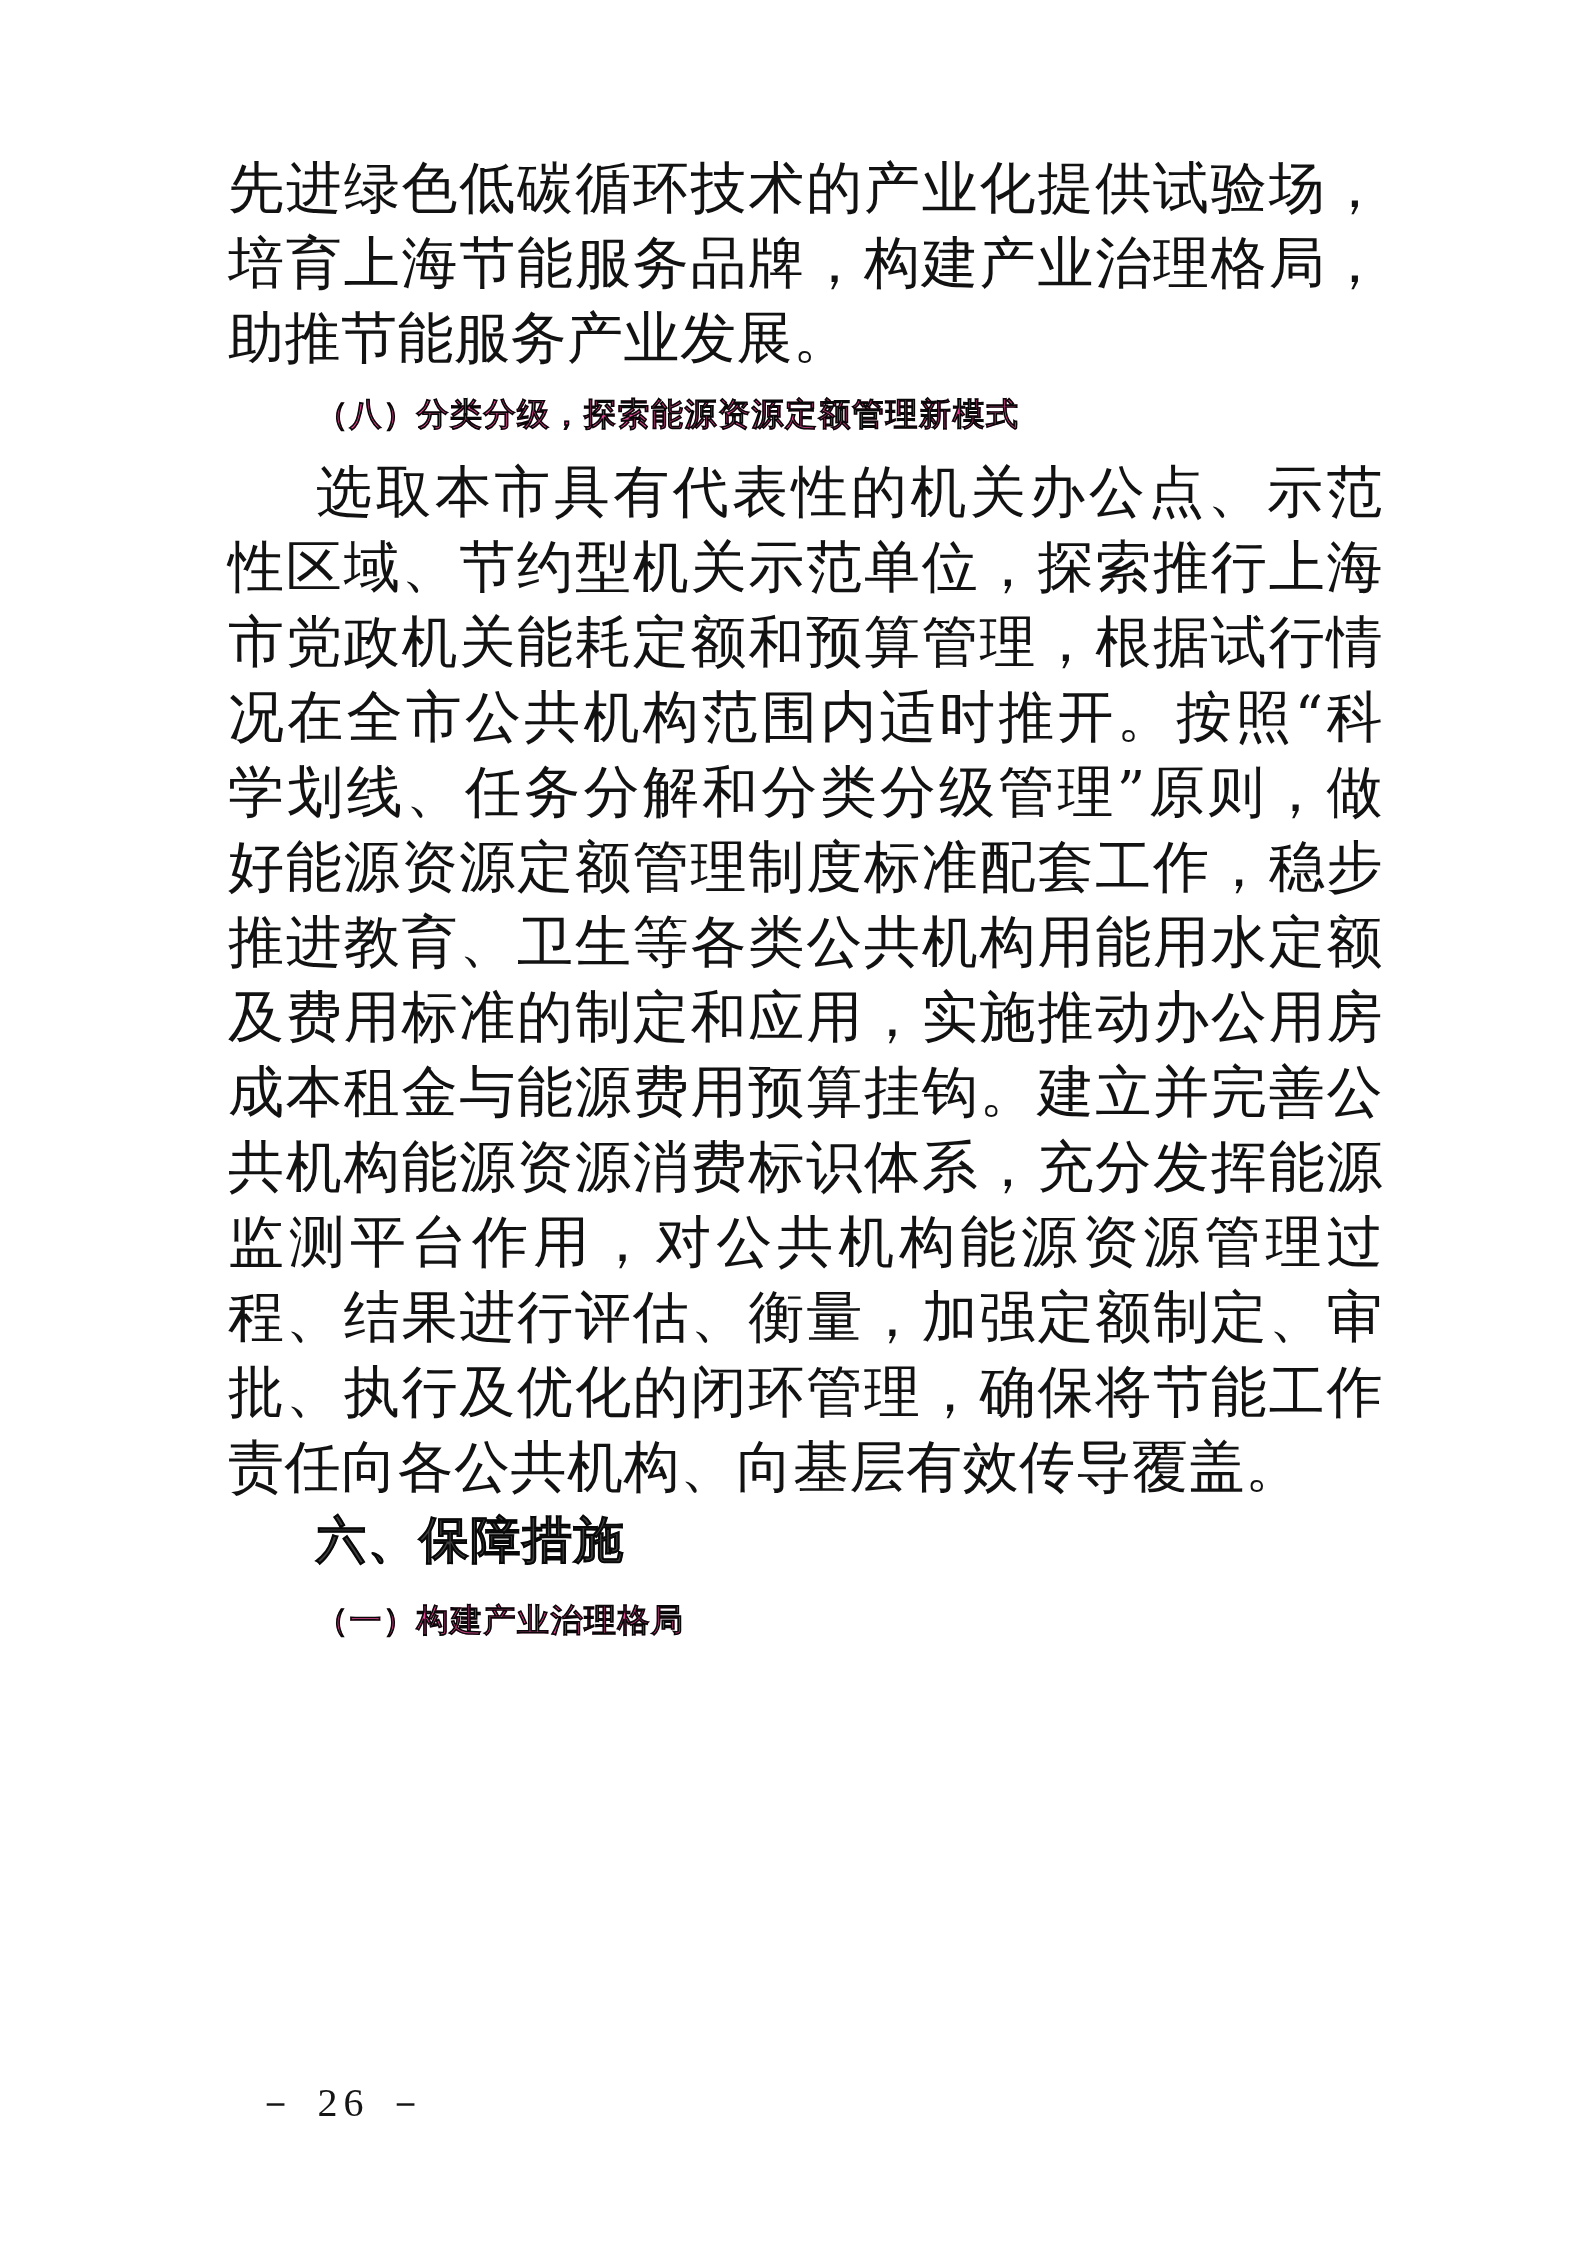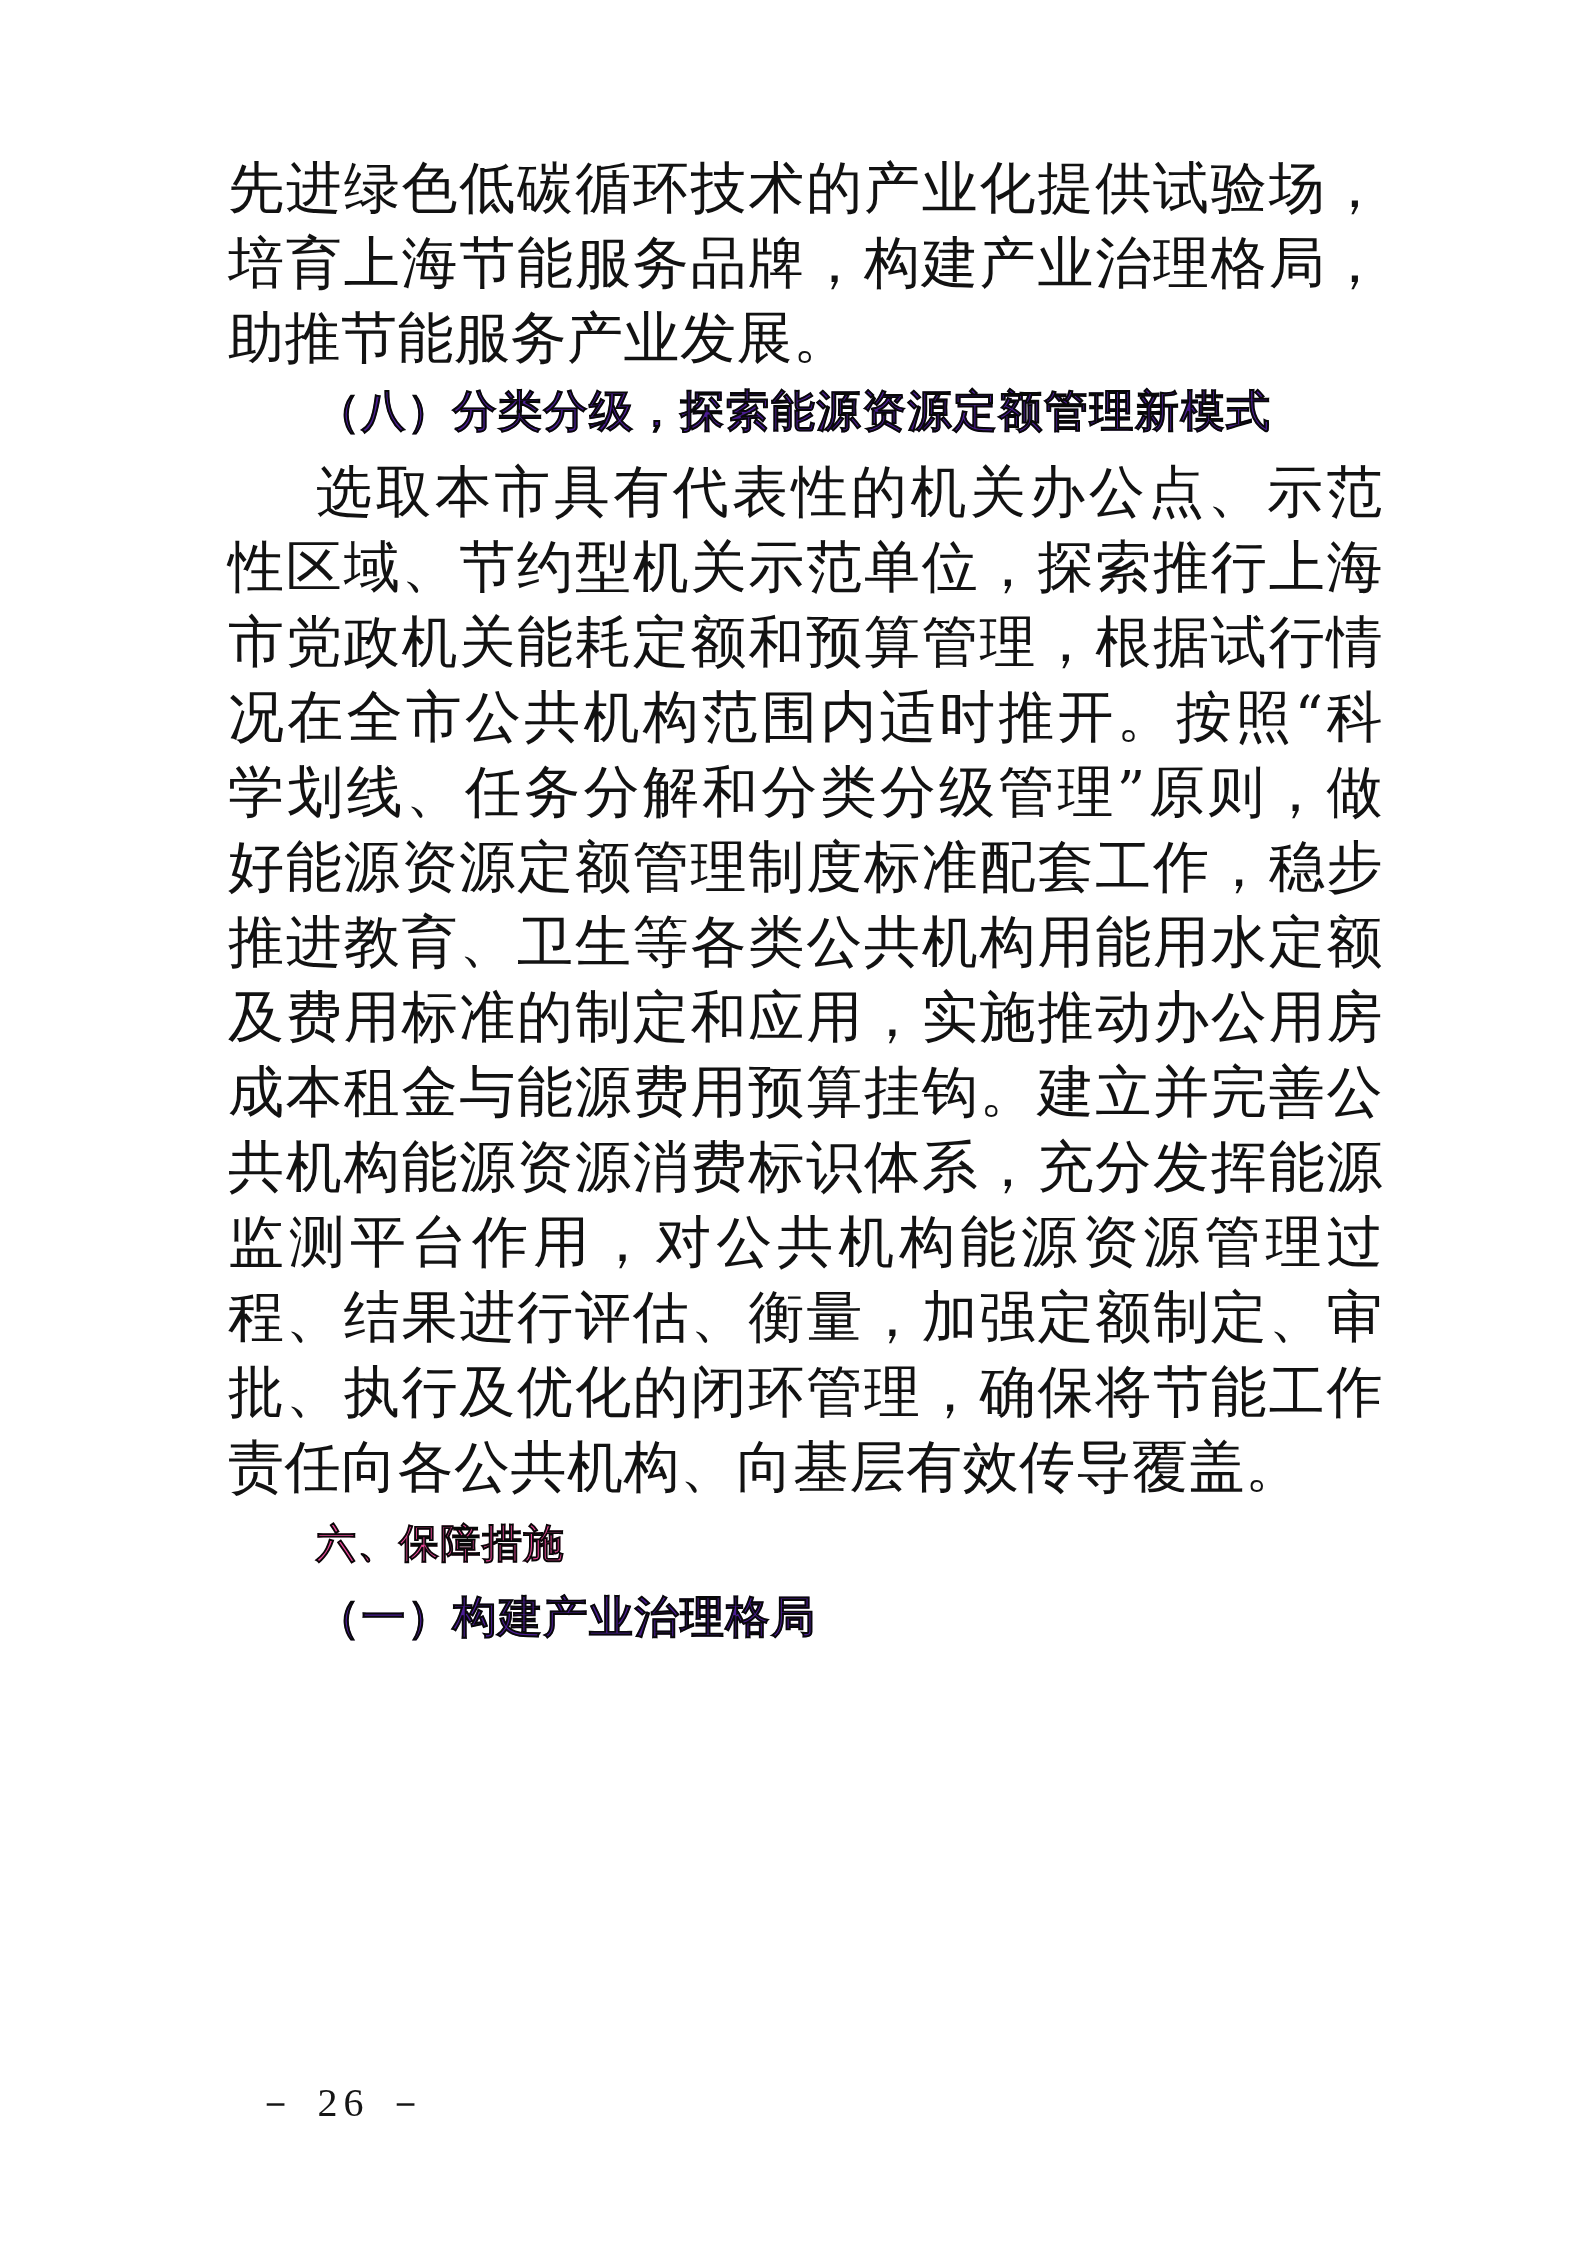--- a/index.html
+++ b/index.html
@@ -35,36 +35,36 @@
     text-justify: inter-character;
     letter-spacing: 0.5px;
     margin: 0;
     font-weight: 400;
   }
   .para.indent {
     text-indent: 88px;
   }
   
   .heading {
-    font-family: Liberation Mono, monospace;
-    font-size: 44px;
+    font-family: Liberation Sans, sans-serif;
+    font-size: 32px;
     line-height: 75px;
-    color: #4c1d95;
+    color: #ec4899;
     font-weight: 700;
     letter-spacing: 1.5px;
     margin: 0;
     text-indent: 88px;
     -webkit-text-stroke: 0.6px #080808;
   }
   
   .heading-major {
-    font-family: Liberation Sans, sans-serif;
-    font-size: 40px;
+    font-family: Liberation Mono, monospace;
+    font-size: 50px;
     line-height: 75px;
-    color: #ec4899;
+    color: #404040;
     font-weight: 700;
     letter-spacing: 1.5px;
     margin: 0;
     text-indent: 88px;
     -webkit-text-stroke: 0.6px #080808;
   }
   .gap-xs { height: 2px; }
 
   .footer {
     position: absolute;

